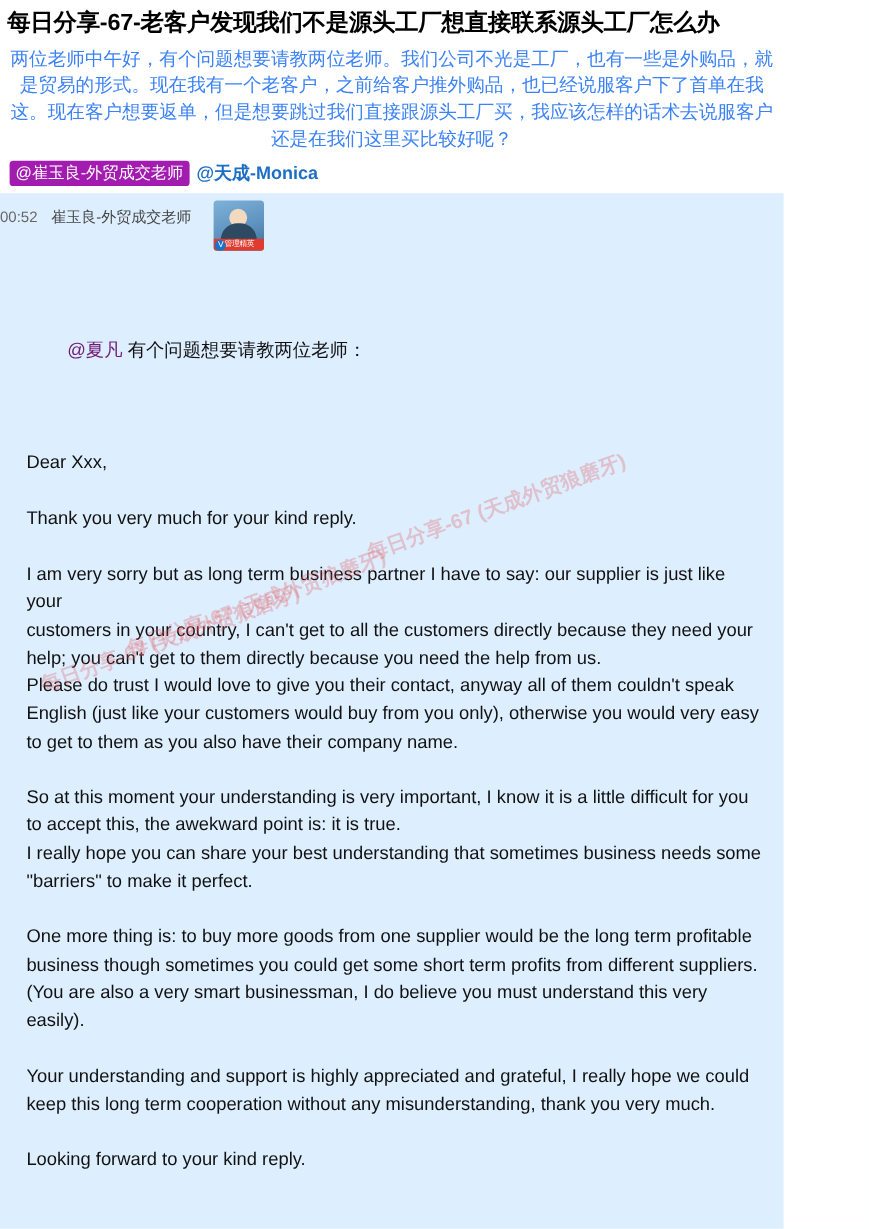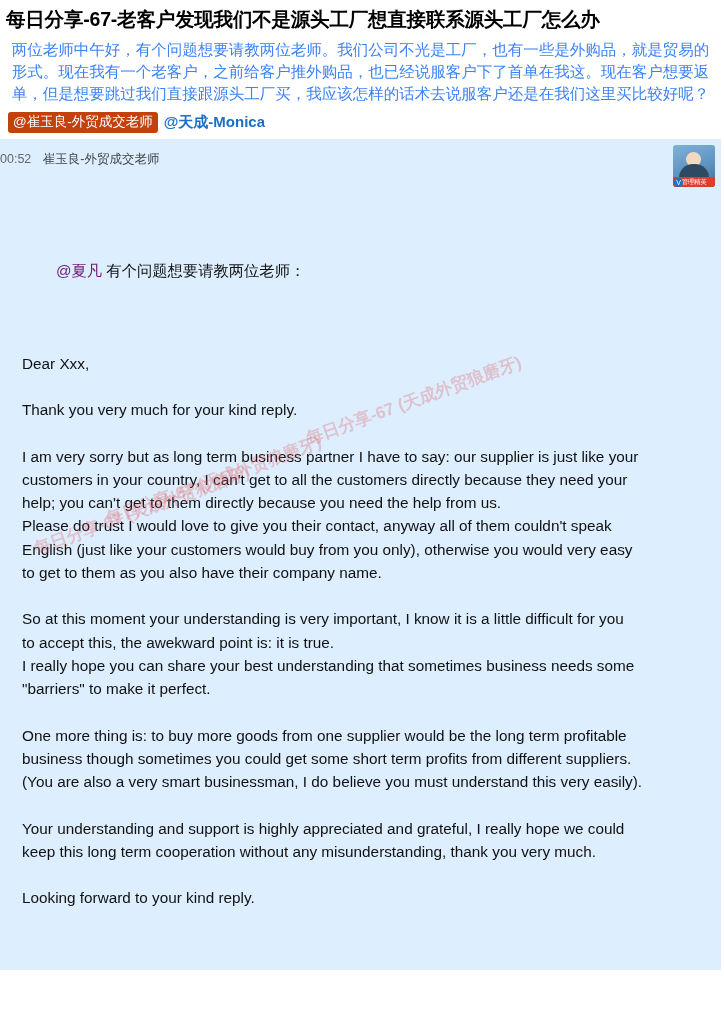--- a/index.html
+++ b/index.html
@@ -11,21 +11,21 @@
     width: 724px;
     height: 1024px;
     font-family: "Liberation Sans", sans-serif;
     color: #000;
     position: relative;
     overflow: hidden;
   }
 
   .page {
     position: relative;
-    width: 721px;
+    width: 653px;
     height: 1024px;
     background: #fff;
   }
 
   
   .headline {
     padding: 6px 6px 0 6px;
     font-size: 19.5px;
     font-weight: bold;
     line-height: 1.36;
@@ -44,21 +44,21 @@
   .question p { margin: 0 0 2px 0; }
 
   
   .mention-row {
     padding: 4px 8px 4px 8px;
     display: flex;
     align-items: center;
     gap: 6px;
   }
   .chip-blue {
-    background: #c2410c;
+    background: #a21caf;
     color: #fff;
     border-radius: 3px;
     padding: 2px 5px;
     font-size: 13.5px;
     line-height: 1.25;
     white-space: nowrap;
   }
   .mention-plain {
     color: #1c6fc4;
     font-size: 15px;
@@ -66,21 +66,21 @@
   }
 
   
   .chat-wrap {
     position: relative;
     background: #ddeeff;
     margin-top: 2px;
   }
   .chat-header {
     display: flex;
-    justify-content: space-between;
+    justify-content: flex-start;
     align-items: flex-start;
     padding: 6px 4px 0 0;
     gap: 19px;
     height: 48px;
   }
   .chat-meta {
     font-size: 12.5px;
     color: #555;
     padding-top: 6px;
     white-space: nowrap;

